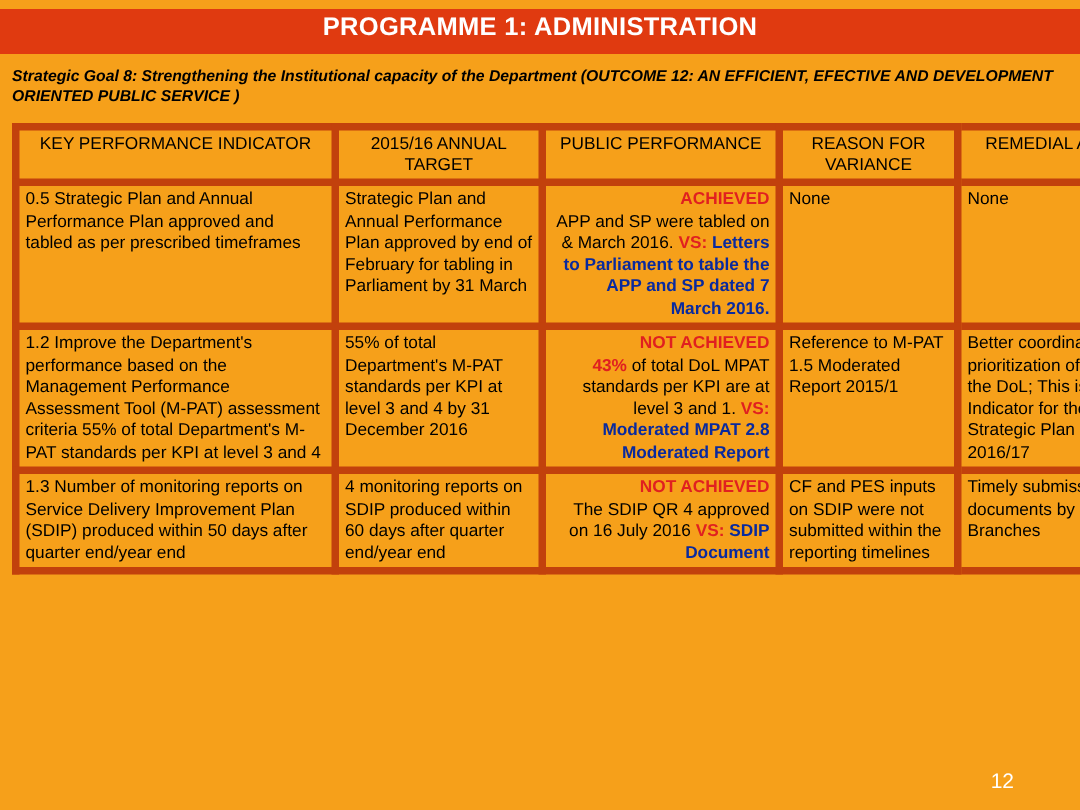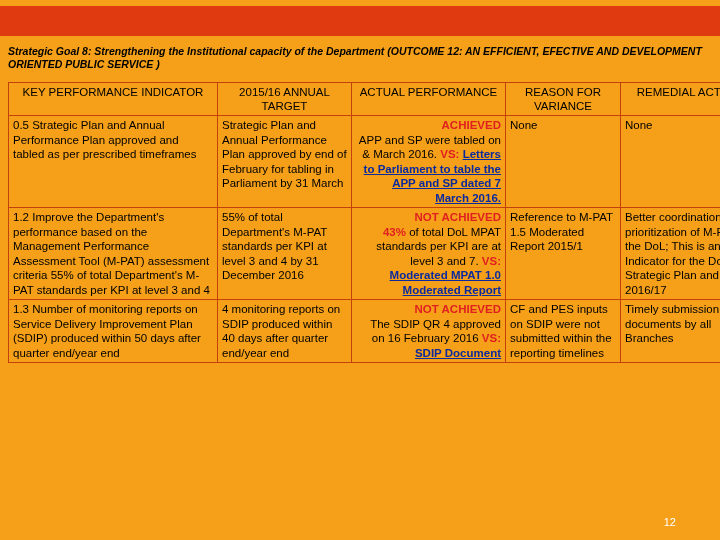--- a/index.html
+++ b/index.html
@@ -53,21 +53,21 @@
   }
   .tbl {
     position: absolute;
     left: 8px;
     top: 82px;
     width: 704px;
     border-collapse: collapse;
     table-layout: fixed;
   }
   .tbl td, .tbl th {
-    border: 1px solid #c2410c;
+    border: 5px solid #c2410c;
     vertical-align: top;
     padding: 2px 4px 2px 4px;
     font-size: 11.5px;
     line-height: 14.5px;
     color: #000000;
     font-weight: normal;
   }
   .hdr td {
     text-align: center;
     vertical-align: top;
@@ -81,46 +81,46 @@
   .c3 { width: 106px; }
   .c4 { width: 128px; }
 
   .red {
     color: #e02020;
     font-weight: bold;
   }
   .blue-u {
     color: #0a2a9e;
     font-weight: bold;
-    text-decoration: underline;
   }
   .pagenum {
     position: absolute;
     right: 44px;
     bottom: 12px;
-    font-size: 11px;
+    font-size: 14px;
     color: #ffffff;
   }
   .cellwrap { display: block; }
 </style>
 </head>
 <body>
 
 <div class="slide">
 
   <div class="title-band"></div>
+  <div class="title-text">PROGRAMME 1: ADMINISTRATION</div>
 
   <div class="goal-band">Strategic Goal 8: Strengthening the Institutional capacity of the  Department (OUTCOME 12: AN EFFICIENT, EFECTIVE AND DEVELOPMENT ORIENTED PUBLIC SERVICE )</div>
 
   <table class="tbl">
     <tbody>
       <tr class="hdr">
         <td class="c0">KEY PERFORMANCE INDICATOR</td>
         <td class="c1">2015/16 ANNUAL TARGET</td>
-        <td class="c2">ACTUAL PERFORMANCE</td>
+        <td class="c2">PUBLIC PERFORMANCE</td>
         <td class="c3">REASON FOR VARIANCE</td>
         <td class="c4">REMEDIAL ACTION</td>
       </tr>
 
       <tr>
         <td class="c0">0.5 Strategic Plan and Annual Performance Plan approved and tabled as per prescribed timeframes</td>
         <td class="c1">Strategic Plan and Annual Performance Plan approved by end of February for tabling in Parliament by 31 March</td>
         <td class="c2">
           <span class="red cellwrap">ACHIEVED</span>
           <span> APP and SP were tabled on &amp; March 2016.</span>
@@ -130,34 +130,34 @@
         <td class="c3">None</td>
         <td class="c4">None</td>
       </tr>
 
       <tr>
         <td class="c0">1.2 Improve the Department's performance based on the Management Performance Assessment Tool (M-PAT) assessment criteria  55% of total Department's M-PAT standards per KPI at level 3 and 4</td>
         <td class="c1">55% of total Department's M-PAT standards per KPI at level 3 and 4 by 31 December 2016</td>
         <td class="c2">
           <span class="red cellwrap">NOT ACHIEVED</span>
           <span class="red">43%</span>
-          <span> of total DoL MPAT standards per KPI are at level 3 and 7.</span>
+          <span> of total DoL MPAT standards per KPI are at level 3 and 1.</span>
           <span class="red">VS:</span>
-          <span class="blue-u">Moderated MPAT 1.0 Moderated  Report</span>
+          <span class="blue-u">Moderated MPAT 2.8 Moderated  Report</span>
         </td>
         <td class="c3">Reference to M-PAT 1.5 Moderated Report 2015/1</td>
         <td class="c4">Better coordination and prioritization of M-PAT by the DoL; This is an Indicator for the DoL Strategic Plan and APP 2016/17</td>
       </tr>
 
       <tr>
         <td class="c0">1.3 Number of monitoring reports on Service Delivery Improvement Plan (SDIP) produced within 50 days after quarter end/year end</td>
-        <td class="c1">4 monitoring reports on SDIP produced within 40 days after quarter end/year end</td>
+        <td class="c1">4 monitoring reports on SDIP produced within 60 days after quarter end/year end</td>
         <td class="c2">
           <span class="red cellwrap">NOT ACHIEVED</span>
-          <span>The SDIP QR 4 approved on 16 February 2016</span>
+          <span>The SDIP QR 4 approved on 16 July 2016</span>
           <span class="red">VS:</span>
           <span class="blue-u">SDIP Document</span>
         </td>
         <td class="c3">CF and PES inputs on SDIP were not submitted within the reporting timelines</td>
         <td class="c4">Timely submission of documents by all Branches</td>
       </tr>
     </tbody>
   </table>
 
   <div class="pagenum">12</div>

